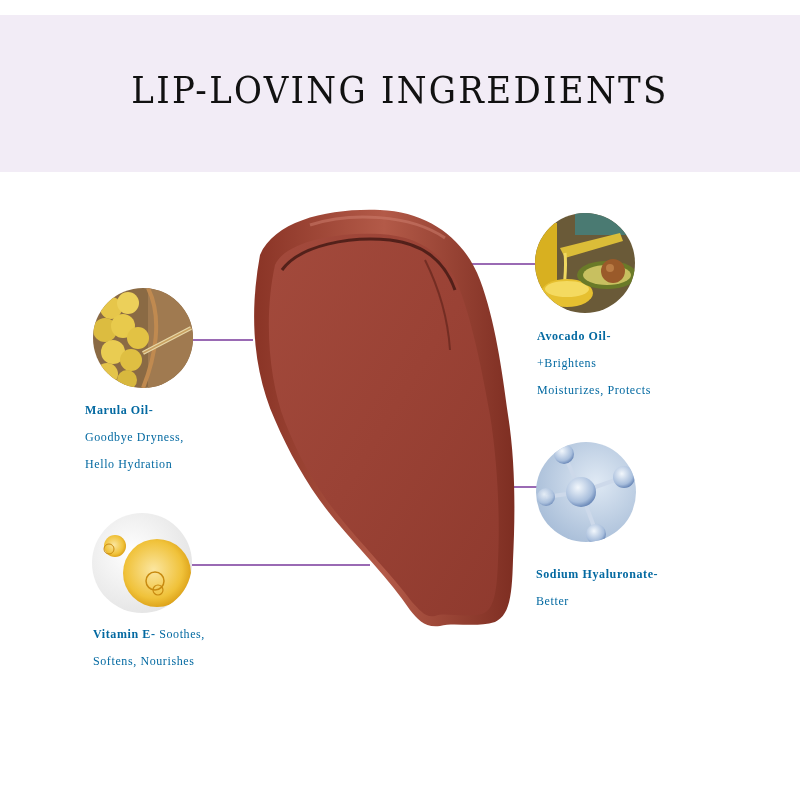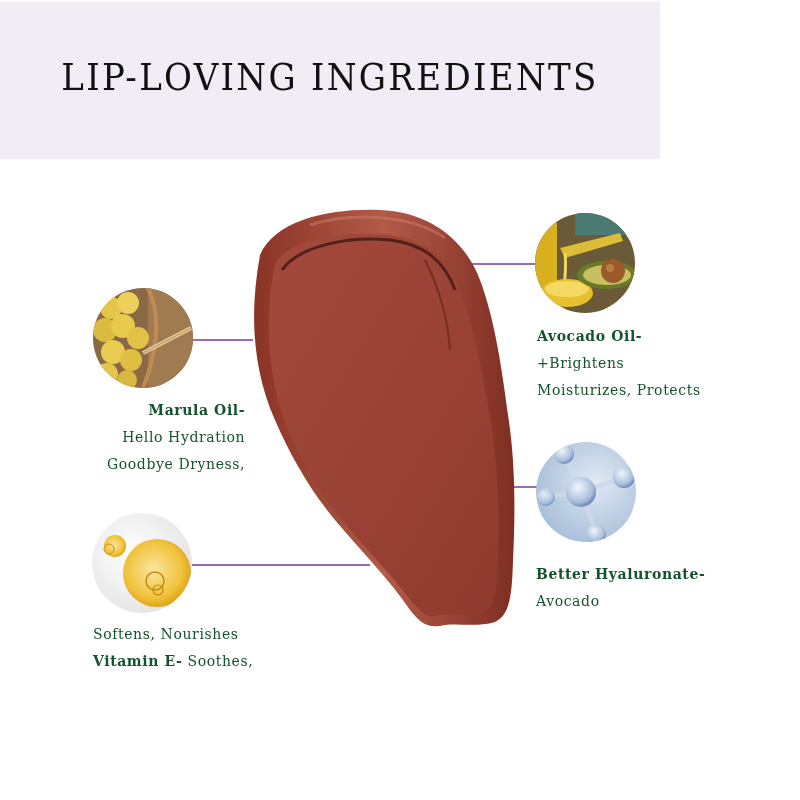--- a/index.html
+++ b/index.html
@@ -1,38 +1,38 @@
 <!DOCTYPE html>
 <html><head>
   <meta charset="utf-8">
   <style>
     html, body { margin: 0; padding: 0; background: #ffffff; }
     .canvas {
       position: relative; width: 800px; height: 800px; overflow: hidden;
       background: #ffffff; font-family: "DejaVu Serif", "Liberation Serif", serif; color: #1a1a1a;
     }
     .header {
-      position: absolute; left: 0; top: 2px; width: 660px; height: 157px;
+      position: absolute; left: 0; top: 15px; width: 800px; height: 157px;
       background: #f2ecf6; display: flex; align-items: center; justify-content: center;
     }
     .header-title {
       font-family: "DejaVu Serif", "Liberation Serif", serif;
       font-size: 37px; letter-spacing: 2.5px; font-weight: normal; color: #111111;
       margin-top: 18px; transform: scaleX(0.92); white-space: nowrap;
     }
     .connector {
       position: absolute; height: 2px; background: #9a6ab4;
     }
     .connector.thin { height: 1.5px; }
     .swatch { position: absolute; left: 240px; top: 200px; width: 290px; height: 430px; }
     .ing-img { position: absolute; width: 100px; height: 100px; border-radius: 50%; overflow: hidden; }
     .ing-img svg { display: block; }
     .ing-text {
-      position: absolute; font-size: 14px; line-height: 27px; letter-spacing: 0.6px;
-      white-space: nowrap; color: #14532d;
+      position: absolute; font-size: 12px; line-height: 27px; letter-spacing: 0.6px;
+      white-space: nowrap; color: #0369a1; font-family: Liberation Serif, serif;
     }
     .ing-name { font-weight: bold; }
   </style>
 </head>
 <body>
 
 <div class="canvas">
 
   <div class="header">
     <h1 class="header-title">LIP-LOVING INGREDIENTS</h1>
@@ -88,24 +88,24 @@
       <circle cx="30" cy="38" r="12" fill="#e8ca4c"></circle>
       <circle cx="45" cy="50" r="11" fill="#e2c244"></circle>
       <circle cx="20" cy="64" r="12" fill="#e9cc52"></circle>
       <circle cx="38" cy="72" r="11" fill="#dfbf42"></circle>
       <circle cx="14" cy="86" r="11" fill="#e4c44a"></circle>
       <circle cx="34" cy="92" r="10" fill="#d8b83e"></circle>
       <line x1="50" y1="65" x2="98" y2="40" stroke="#e8d8a8" stroke-width="4"></line>
       <line x1="50" y1="65" x2="98" y2="40" stroke="#c8a060" stroke-width="1.5"></line>
     </svg>
   </div>
-  <div class="ing-text" style="left:107px; top:397px;text-align:right;">
+  <div class="ing-text" style="left:85px; top:397px;">
     <div class="ing-name">Marula Oil-</div>
+    <div>Goodbye Dryness,</div>
     <div>Hello Hydration</div>
-    <div>Goodbye Dryness,</div>
   </div>
 
   <div class="ing-img" style="left:92px; top:513px;">
     <svg width="100" height="100" viewBox="0 0 100 100">
       <defs>
         <radialGradient id="vbg" cx="0.4" cy="0.4" r="0.7">
           <stop offset="0" stop-color="#ffffff"></stop>
           <stop offset="1" stop-color="#e2e2e2"></stop>
         </radialGradient>
         <radialGradient id="vdrop" cx="0.45" cy="0.45" r="0.6">
@@ -116,22 +116,22 @@
       </defs>
       <rect width="100" height="100" fill="url(#vbg)"></rect>
       <circle cx="65" cy="60" r="34" fill="url(#vdrop)"></circle>
       <circle cx="63" cy="68" r="9" fill="none" stroke="#c88a10" stroke-width="1.5"></circle>
       <circle cx="66" cy="77" r="5" fill="none" stroke="#c88a10" stroke-width="1.2"></circle>
       <circle cx="23" cy="33" r="11" fill="url(#vdrop)"></circle>
       <circle cx="17" cy="36" r="5" fill="none" stroke="#c88a10" stroke-width="1"></circle>
     </svg>
   </div>
   <div class="ing-text" style="left:93px; top:621px;">
+    <div><span class="ing-name">Vitamin E-</span><span> Soothes,</span></div>
     <div>Softens, Nourishes</div>
-    <div><span class="ing-name">Vitamin E-</span><span> Soothes,</span></div>
   </div>
 
   <div class="ing-img" style="left:535px; top:213px;">
     <svg width="100" height="100" viewBox="0 0 100 100">
       <rect width="100" height="100" fill="#6a5a38"></rect>
       <rect x="40" y="0" width="60" height="22" fill="#4a7a72"></rect>
       <rect x="0" y="10" width="22" height="70" fill="#d8b020"></rect>
       <path d="M 25 35 L 85 20 L 88 28 L 30 45 Z" fill="#e8c838" opacity="0.9"></path>
       <path d="M 30 40 C 32 60, 28 70, 30 80" stroke="#f0d860" stroke-width="3" fill="none"></path>
       <ellipse cx="32" cy="80" rx="26" ry="14" fill="#e6c030"></ellipse>
@@ -167,17 +167,17 @@
       <line x1="45" y1="50" x2="60" y2="90" stroke="#cdd9ea" stroke-width="4"></line>
       <line x1="45" y1="50" x2="10" y2="55" stroke="#cdd9ea" stroke-width="4"></line>
       <circle cx="28" cy="12" r="10" fill="url(#hsph)"></circle>
       <circle cx="88" cy="35" r="11" fill="url(#hsph)"></circle>
       <circle cx="60" cy="92" r="10" fill="url(#hsph)"></circle>
       <circle cx="10" cy="55" r="9" fill="url(#hsph)" opacity="0.8"></circle>
       <circle cx="45" cy="50" r="15" fill="url(#hsph)"></circle>
     </svg>
   </div>
   <div class="ing-text" style="left:536px; top:561px;">
-    <div class="ing-name">Better Hyaluronate-</div>
-    <div>Avocado</div>
+    <div class="ing-name">Sodium Hyaluronate-</div>
+    <div>Better</div>
   </div>
 
 </div>
 
 </body></html>

